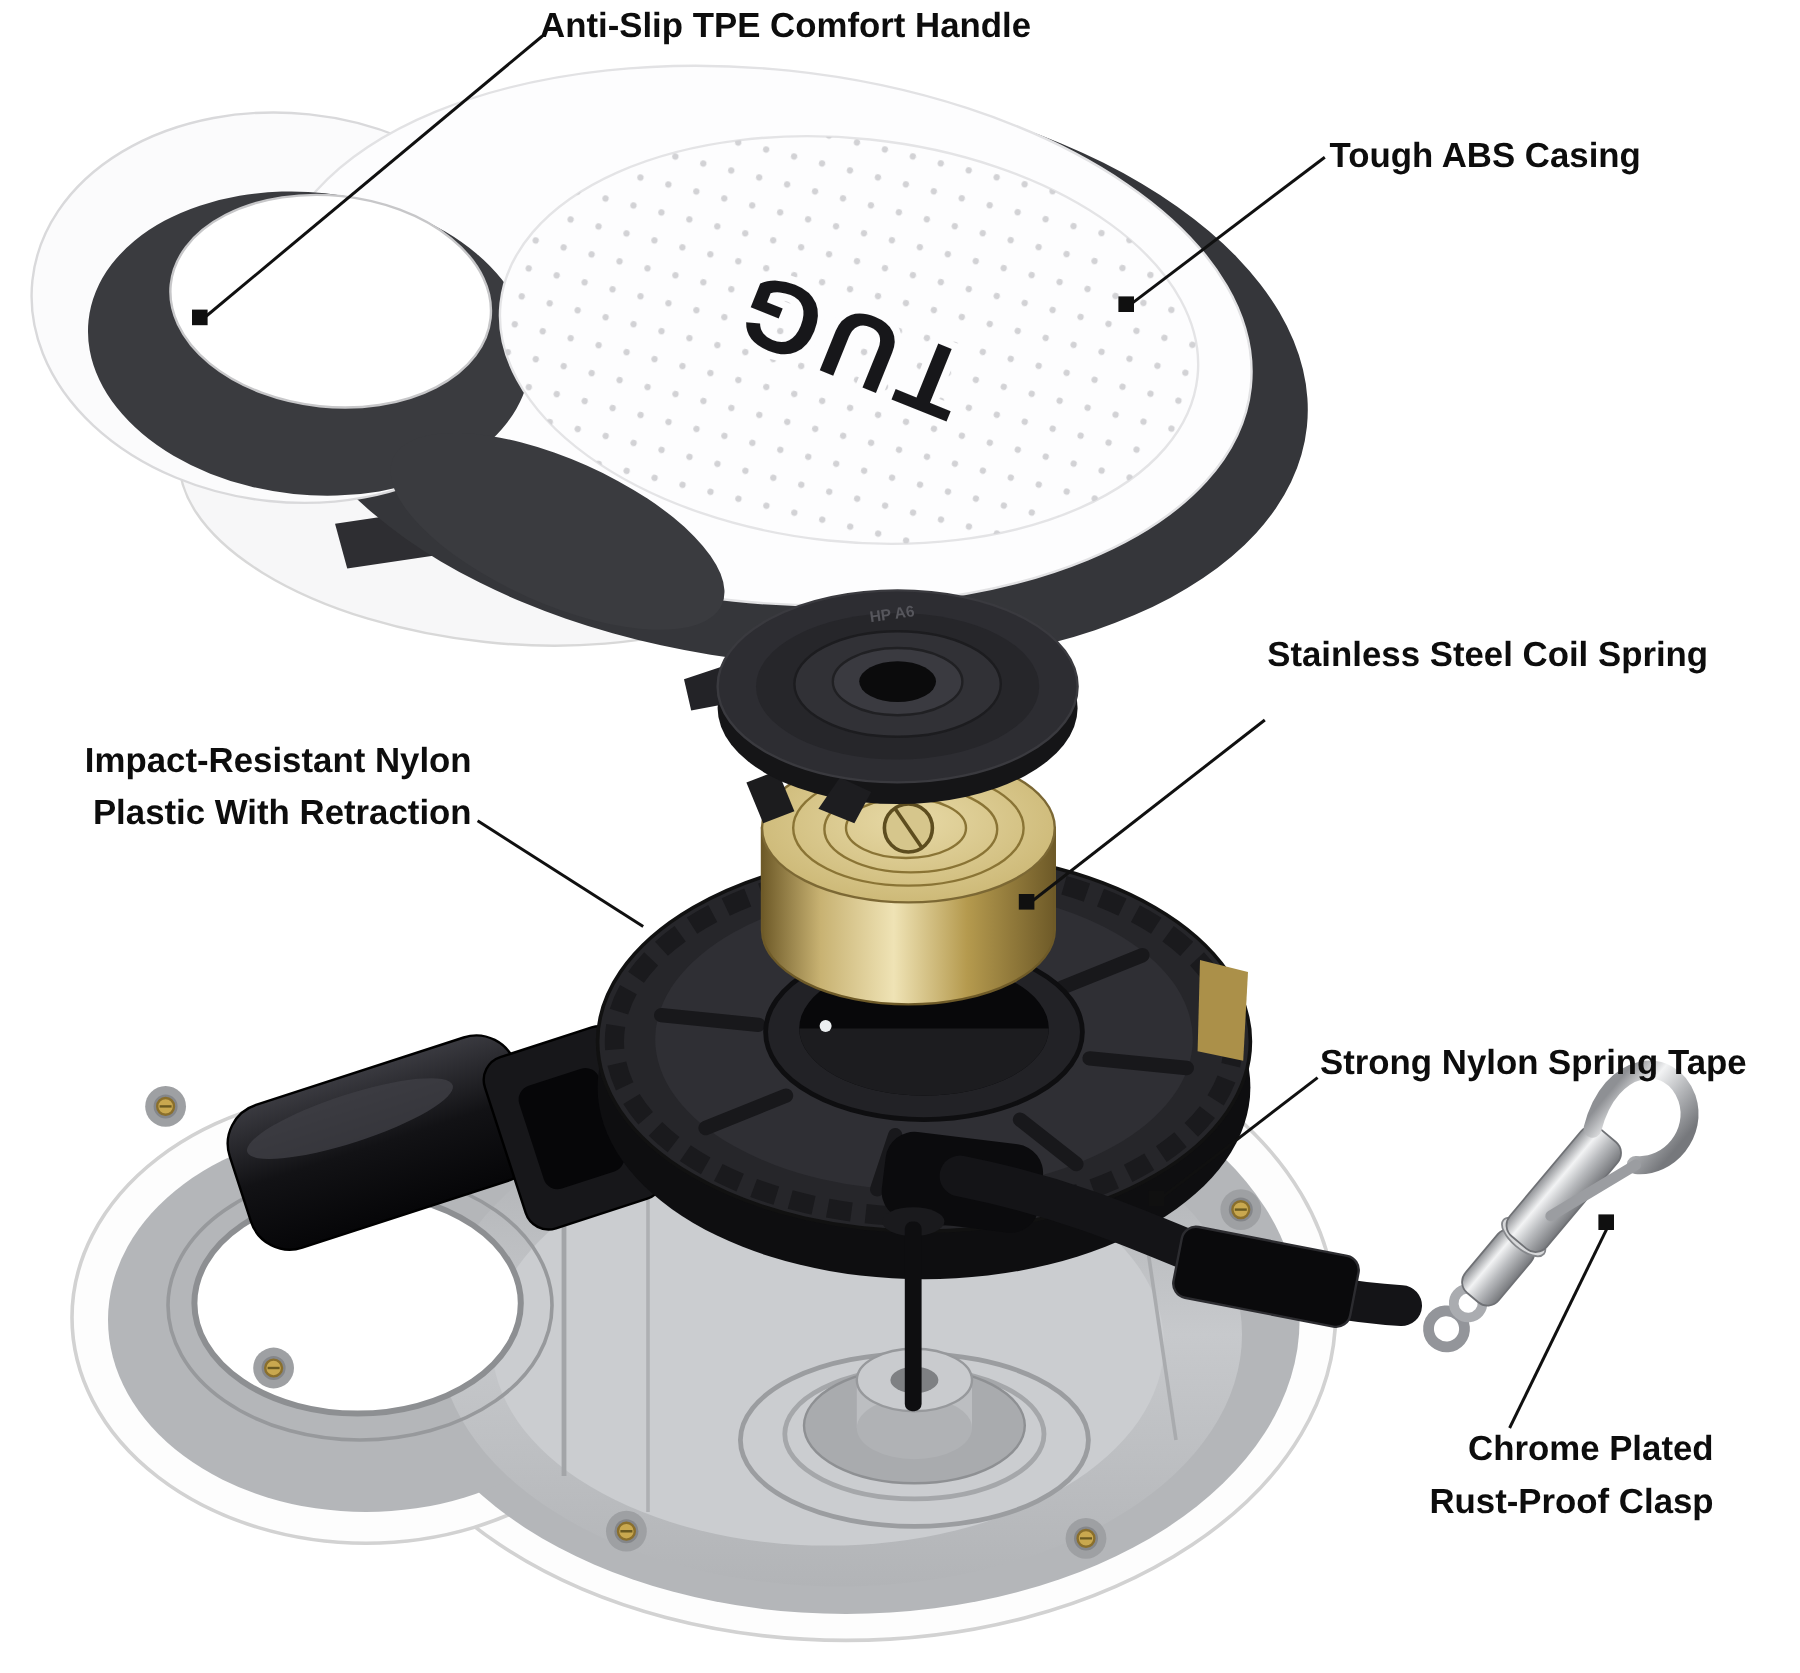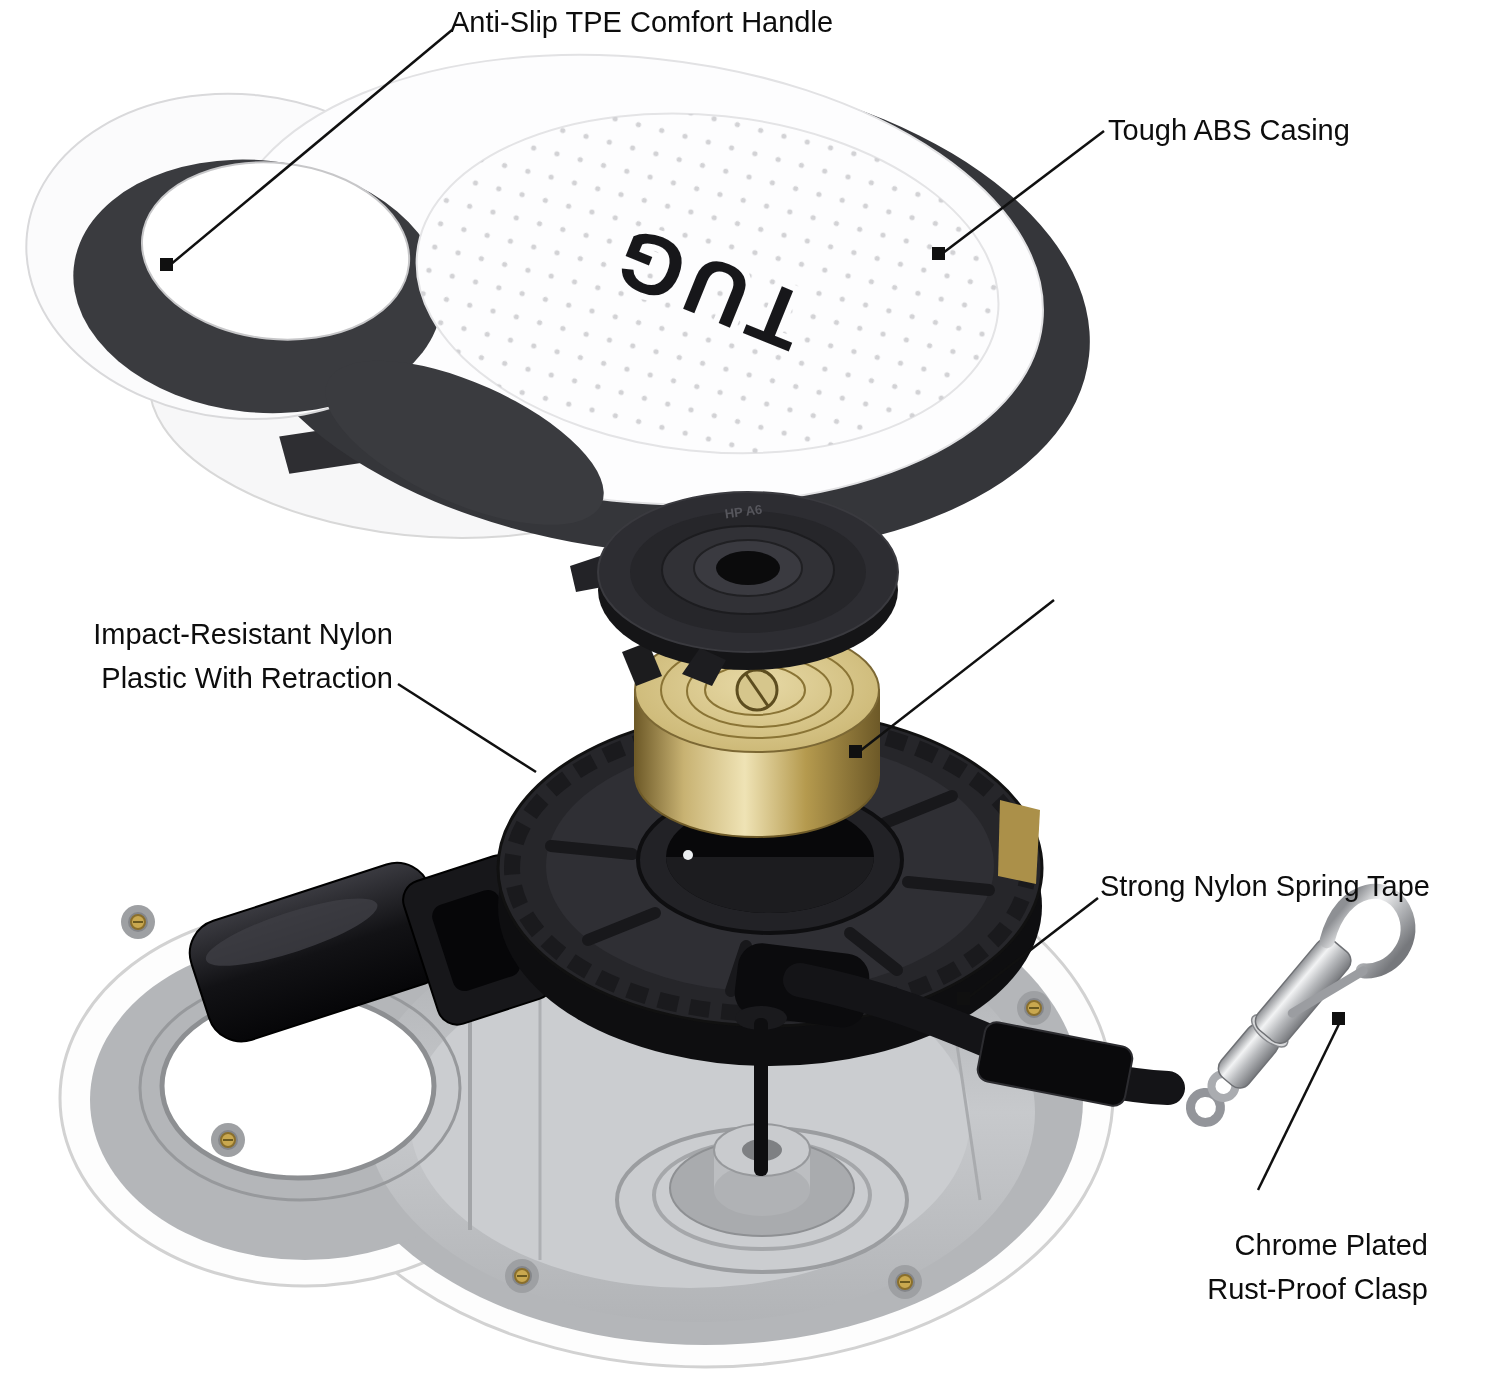--- a/index.html
+++ b/index.html
@@ -7,21 +7,21 @@
     position: relative;
     width: 1500px;
     height: 1394px;
     background: #ffffff;
     font-family: "Liberation Sans", sans-serif;
     overflow: hidden;
   }
   #art { position: absolute; left: 0; top: 0; }
   .callout {
     position: absolute;
-    font-weight: 400;
+    font-weight: 700;
     font-size: 29px;
     color: #0d0d0d;
     white-space: nowrap;
     line-height: 44px;
   }
   .callout .cl-line { display: block; }
   .center { text-align: right; }
 </style>
 </head>
 <body>
@@ -232,27 +232,28 @@
       <rect x="957" y="992" width="13" height="13"></rect>
       <rect x="1332" y="1012" width="13" height="13"></rect>
     </g>
   </svg>
 
   <div class="callout" style="left:450px; top:0px;">Anti-Slip TPE Comfort Handle</div>
 
   <div class="callout" style="left:1108px; top:108px;">Tough ABS Casing</div>
 
   <div class="callout" style="left:1056px; top:524px;">
+    <span class="cl-line">Stainless Steel Coil Spring</span>
   </div>
 
   <div class="callout center" style="left:18px; top:612px; width:375px;">
     <span class="cl-line">Impact-Resistant Nylon</span>
     <span class="cl-line">Plastic With Retraction</span>
   </div>
 
   <div class="callout" style="left:1100px; top:864px;">Strong Nylon Spring Tape</div>
 
-  <div class="callout center" style="left:1128px; top:1186px; width:300px;margin-top:37px;">
+  <div class="callout center" style="left:1128px; top:1186px; width:300px;">
     <span class="cl-line">Chrome Plated</span>
     <span class="cl-line">Rust-Proof Clasp</span>
   </div>
 
 </div>
 
 </body></html>

